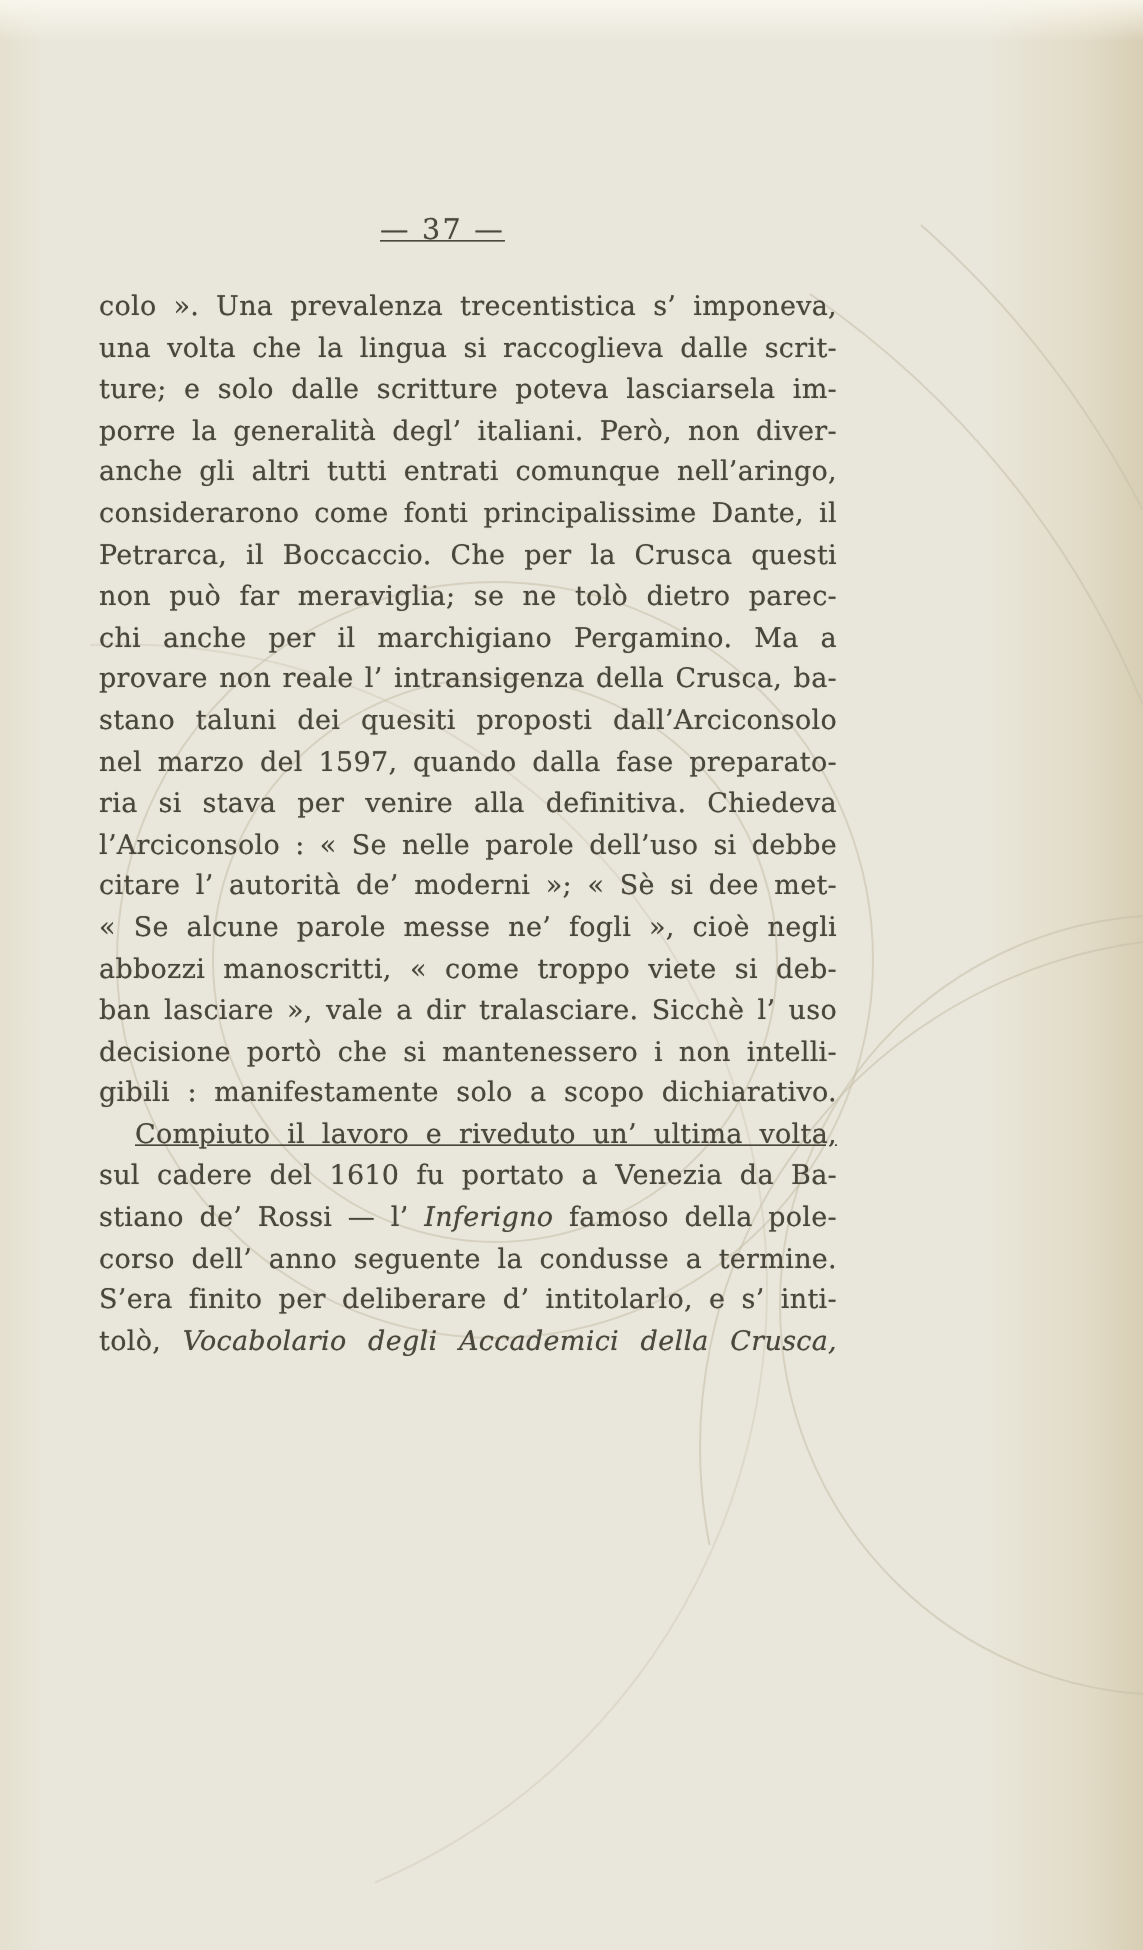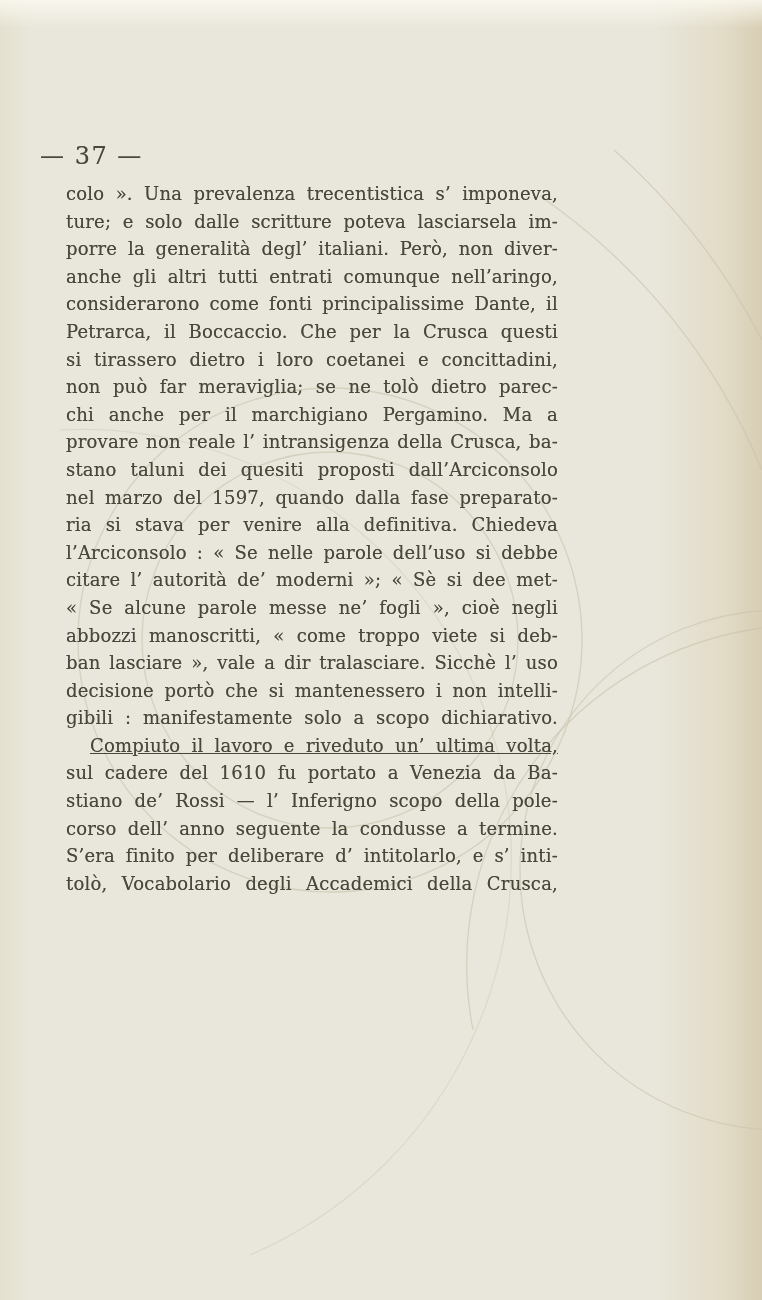--- a/index.html
+++ b/index.html
@@ -24,47 +24,48 @@
     top: 0; left: 0;
     z-index: 1;
     pointer-events: none;
   }
   .page-number {
     position: absolute;
     top: 142px;
     left: 40px;
     width: 510px;
     z-index: 2;
-    text-align: left;
-    font-size: 24px;
+    text-align: center;
+    font-size: 19px;
     letter-spacing: 1.5px;
     color: #4b483d;
     text-shadow: 0 0 0.6px rgba(75,72,61,0.55);
+    text-decoration: underline;
   }
   .text-block {
     position: absolute;
-    top: 180px;
+    top: 191px;
     left: 66px;
     width: 492px;
     z-index: 2;
     font-size: 18px;
     line-height: 27.6px;
     letter-spacing: 0.2px;
     word-spacing: 1.5px;
     color: #49463b;
     text-shadow: 0 0 0.6px rgba(73,70,59,0.6);
   }
   .line {
     text-align: justify;
     text-align-last: justify;
     height: 27.6px;
     overflow: visible;
   }
   .line.indent { padding-left: 24px; text-decoration: underline; }
-  .it { }
+  .it { font-style: italic; }
 </style>
 </head>
 <body>
 
 <div class="page">
 
   <svg class="watermark" width="762" height="1300" viewBox="0 0 762 1300">
     <g fill="none" stroke="#c8c1ac" stroke-opacity="0.6" stroke-width="1.3">
       <path d="M 540 196 A 620 620 0 0 1 762 470"></path>
       <path d="M 614 150 A 660 660 0 0 1 762 340"></path>
@@ -73,40 +74,40 @@
       <circle cx="780" cy="870" r="260"></circle>
       <path d="M 473 1030 A 340 340 0 0 1 762 628"></path>
       <path d="M 60 430 A 430 430 0 0 1 250 1255" stroke-opacity="0.35"></path>
     </g>
   </svg>
 
   <div class="page-number">— 37 —</div>
 
   <div class="text-block">
       <div class="line"><span>colo ». Una prevalenza trecentistica s’ imponeva,</span></div>
+      <div class="line"><span>una volta che la lingua si raccoglieva dalle scrit-</span></div>
       <div class="line"><span>ture; e solo dalle scritture poteva lasciarsela im-</span></div>
       <div class="line"><span>porre la generalità degl’ italiani. Però, non diver-</span></div>
       <div class="line"><span>anche gli altri tutti entrati comunque nell’aringo,</span></div>
       <div class="line"><span>considerarono come fonti principalissime Dante, il</span></div>
       <div class="line"><span>Petrarca, il Boccaccio. Che per la Crusca questi</span></div>
-      <div class="line"><span>si tirassero dietro i loro coetanei e concittadini,</span></div>
       <div class="line"><span>non può far meraviglia; se ne tolò dietro parec-</span></div>
       <div class="line"><span>chi anche per il marchigiano Pergamino. Ma a</span></div>
       <div class="line"><span>provare non reale l’ intransigenza della Crusca, ba-</span></div>
       <div class="line"><span>stano taluni dei quesiti proposti dall’Arciconsolo</span></div>
       <div class="line"><span>nel marzo del 1597, quando dalla fase preparato-</span></div>
       <div class="line"><span>ria si stava per venire alla definitiva. Chiedeva</span></div>
       <div class="line"><span>l’Arciconsolo : « Se nelle parole dell’uso si debbe</span></div>
       <div class="line"><span>citare l’ autorità de’ moderni »; « Sè si dee met-</span></div>
       <div class="line"><span>« Se alcune parole messe ne’ fogli », cioè negli</span></div>
       <div class="line"><span>abbozzi manoscritti, « come troppo viete si deb-</span></div>
       <div class="line"><span>ban lasciare », vale a dir tralasciare. Sicchè l’ uso</span></div>
       <div class="line"><span>decisione portò che si mantenessero i non intelli-</span></div>
       <div class="line"><span>gibili : manifestamente solo a scopo dichiarativo.</span></div>
       <div class="line indent"><span>Compiuto il lavoro e riveduto un’ ultima volta,</span></div>
       <div class="line"><span>sul cadere del 1610 fu portato a Venezia da Ba-</span></div>
-      <div class="line"><span>stiano de’ Rossi — l’ </span><span class="it">Inferigno</span><span> scopo della pole-</span></div>
+      <div class="line"><span>stiano de’ Rossi — l’ </span><span class="it">Inferigno</span><span> famoso della pole-</span></div>
       <div class="line"><span>corso dell’ anno seguente la condusse a termine.</span></div>
       <div class="line"><span>S’era finito per deliberare d’ intitolarlo, e s’ inti-</span></div>
       <div class="line"><span>tolò, </span><span class="it">Vocabolario degli Accademici della Crusca,</span></div>
     </div>
 
 </div>
 
 </body></html>

